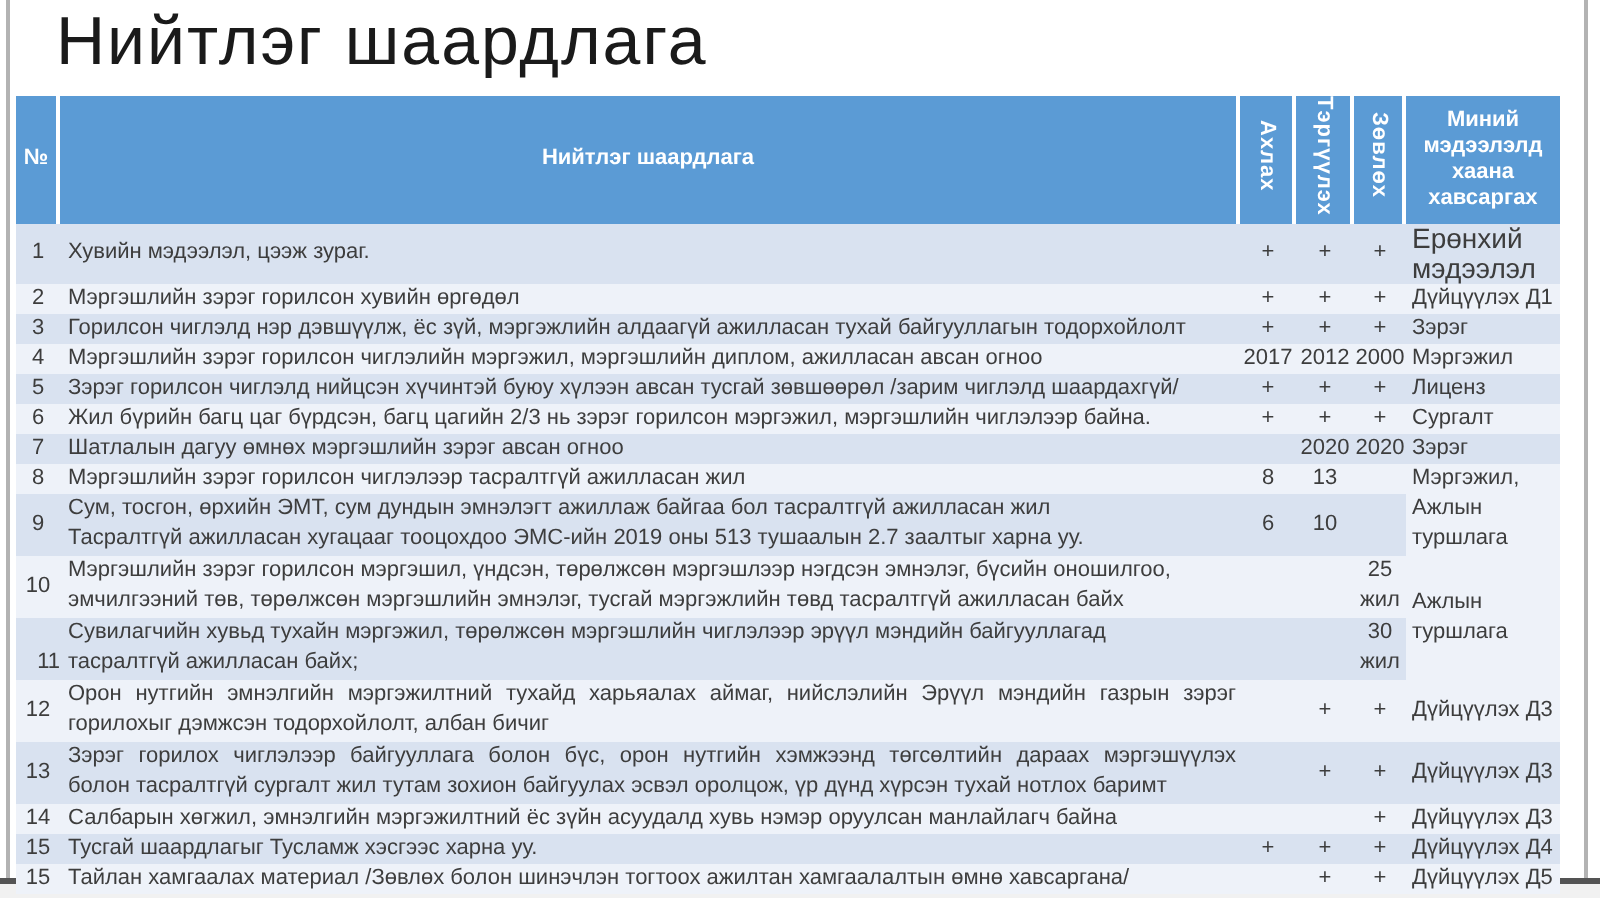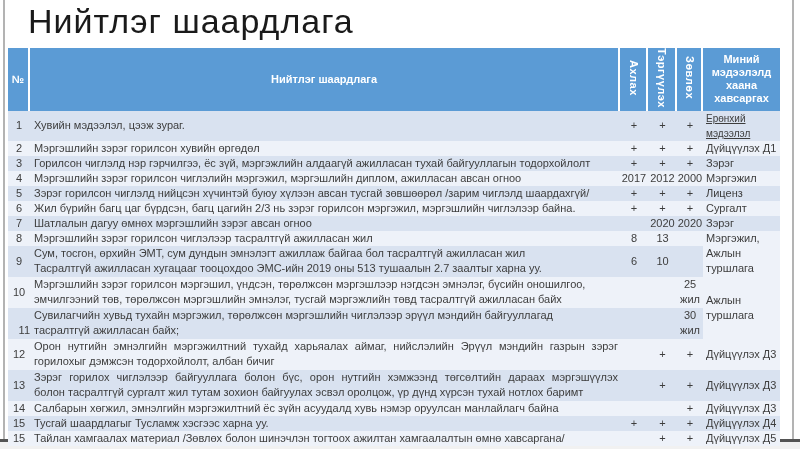--- a/index.html
+++ b/index.html
@@ -50,21 +50,21 @@
     vertical-align:middle;padding:0;box-sizing:border-box;overflow:hidden;
     background:transparent;
   }
   td.num{text-align:center;}
   td.num.vbottom{vertical-align:bottom;padding-bottom:1px;text-align:right;}
   td.req{padding-left:4px;white-space:nowrap;}
   td.req div{line-height:15px;height:15px;white-space:nowrap;overflow:hidden;}
   td.req div.jl{white-space:normal;text-align:justify;text-align-last:justify;padding-right:2px;}
   td.val{text-align:center;}
   td.attach{padding-left:3px;font-size:11px;line-height:15px;white-space:normal;}
-  td.attach.small{font-size:10px;text-decoration:underline;}
+  td.attach.small{font-size:14px;}
   td.attach.vtop{vertical-align:top;}
 </style>
 </head>
 <body>
 
 <div class="edge-v edge-left"></div>
 <div class="edge-v edge-right"></div>
 <div class="bottom-bar"></div>
 <div class="below-slide"></div>
 
@@ -101,21 +101,21 @@
       <tr class="alt sgl">
         <td class="num">2</td>
         <td class="req">Мэргэшлийн зэрэг горилсон хувийн өргөдөл</td>
         <td class="val">+</td>
         <td class="val">+</td>
         <td class="val">+</td>
         <td class="attach">Дүйцүүлэх Д1</td>
       </tr>
       <tr class="band sgl">
         <td class="num">3</td>
-        <td class="req">Горилсон чиглэлд нэр гэрчилгээ, ёс зүй, мэргэжлийн алдаагүй ажилласан тухай байгууллагын тодорхойлолт</td>
+        <td class="req">Горилсон чиглэлд нэр дэвшүүлж, ёс зүй, мэргэжлийн алдаагүй ажилласан тухай байгууллагын тодорхойлолт</td>
         <td class="val">+</td>
         <td class="val">+</td>
         <td class="val">+</td>
         <td class="attach">Зэрэг</td>
       </tr>
       <tr class="alt sgl">
         <td class="num">4</td>
         <td class="req">Мэргэшлийн зэрэг горилсон чиглэлийн мэргэжил, мэргэшлийн диплом, ажилласан авсан огноо</td>
         <td class="val">2017</td>
         <td class="val">2012</td>

